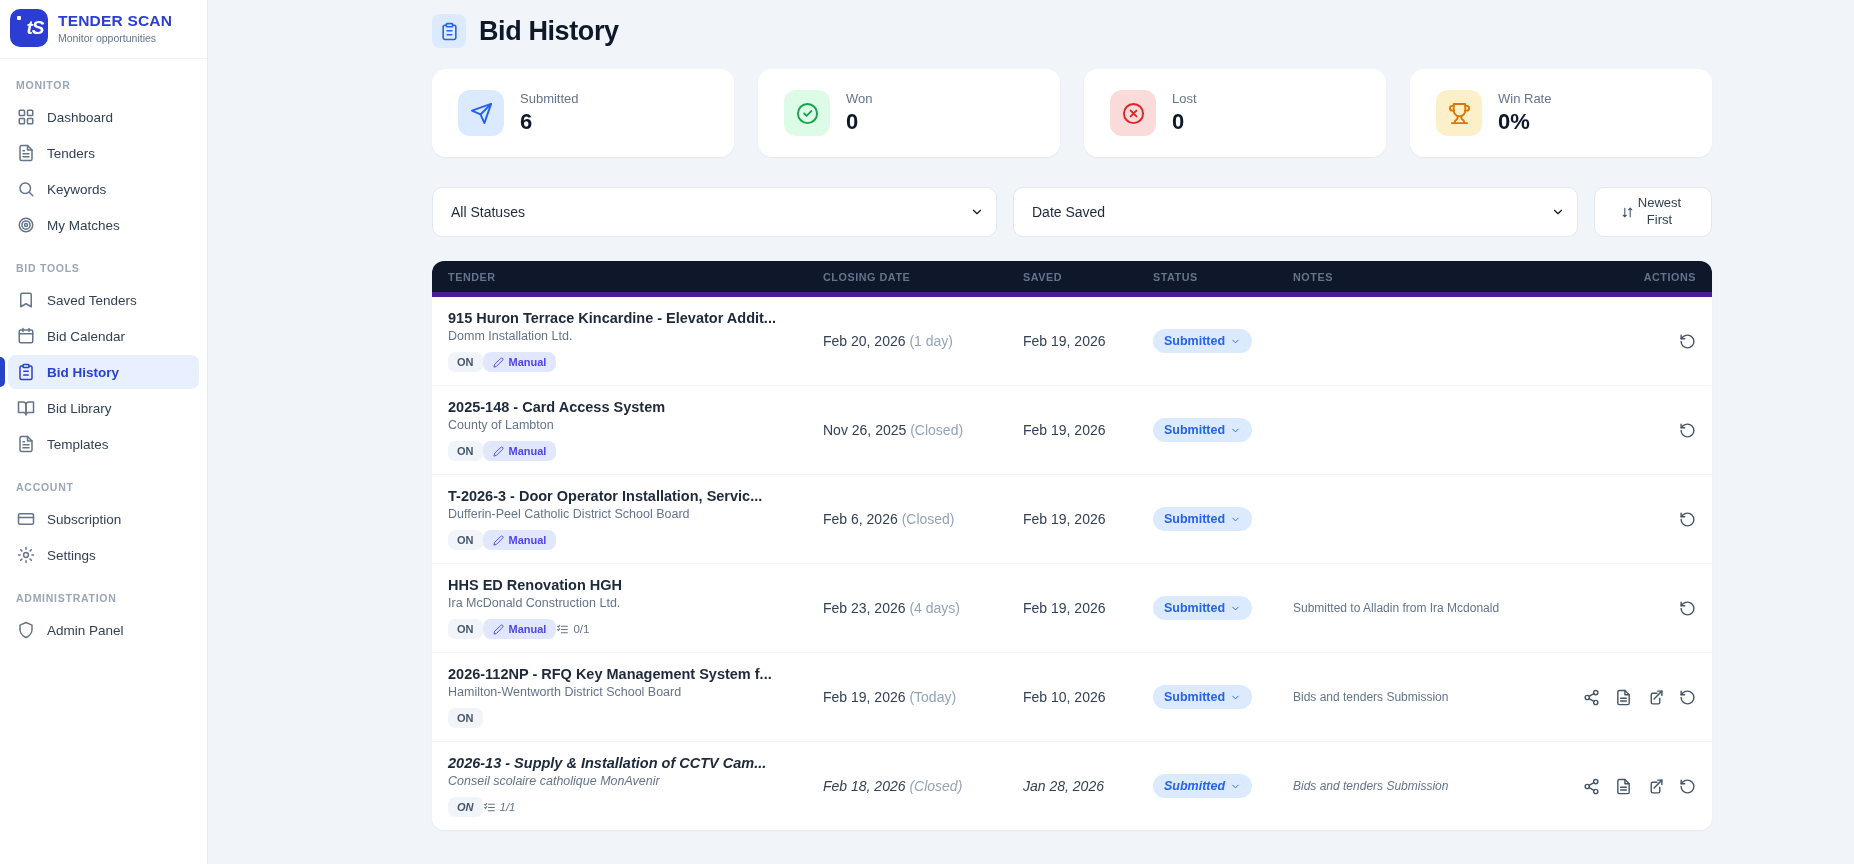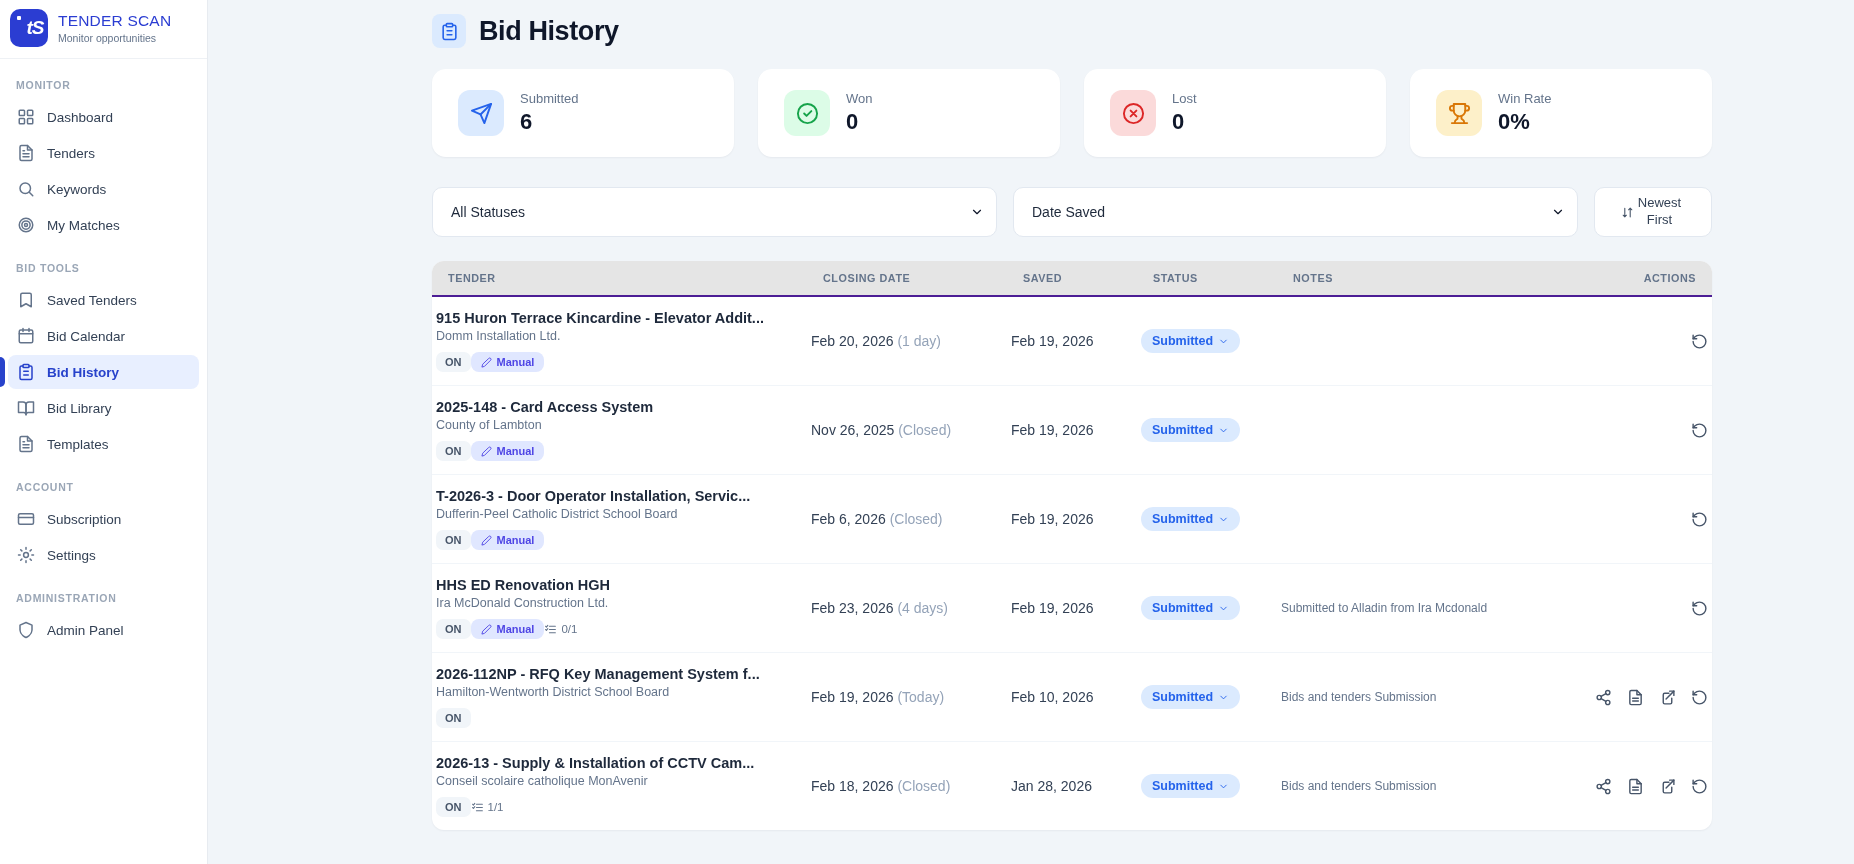--- a/index.html
+++ b/index.html
@@ -5,21 +5,21 @@
   * { box-sizing: border-box; margin: 0; padding: 0; }
   html,body { width:1854px; height:864px; overflow:hidden; }
   body { font-family:"Liberation Sans", sans-serif; background:#f1f5f9; color:#0f172a; }
 
   
   .sidebar { position:fixed; left:0; top:0; bottom:0; width:208px; background:#ffffff; border-right:1px solid #e7ebf0; z-index:5; }
   .brand { display:flex; align-items:center; gap:10px; padding:9px 10px 11px 10px; border-bottom:1px solid #eef1f5; }
   .logo { width:38px; height:38px; border-radius:10px; background:#2b3dd2; display:flex; align-items:center; justify-content:center; position:relative; flex:0 0 auto; }
   .logo-ts { color:#fff; font-weight:bold; font-style:italic; font-size:19px; letter-spacing:-1px;margin-left:12px; }
   .logo::before { content:""; position:absolute; left:7px; top:7px; width:4px; height:4px; background:#fff; border-radius:1px; }
-  .brand-name { font-size:15.5px; font-weight:normal; color:#2b3dd2; letter-spacing:.2px; }
+  .brand-name { font-size:15.5px; font-weight:bold; color:#2b3dd2; letter-spacing:.2px; }
   .brand-tagline { font-size:10.5px; color:#64748b; margin-top:2px; }
   .nav-section { margin-top:6px; }
   .nav-label { font-size:10.5px; font-weight:bold; color:#9aa6b6; letter-spacing:.07em; padding:14px 16px 7px; }
   .nav-item { position:relative; display:flex; align-items:center; gap:12px; height:34px; margin:2px 8px; padding:0 9px; border-radius:8px; font-size:13.5px; color:#334155; cursor:pointer; }
   .nav-item .icn { color:#64748b; }
   .nav-item.active { background:#e8efff; color:#2742cb; font-weight:bold; }
   .nav-item.active .icn { color:#2742cb; }
   .nav-item.active::before { content:""; position:absolute; left:-8px; top:2px; bottom:2px; width:5px; background:#2742cb; border-radius:0 6px 6px 0; }
   .icn { display:inline-flex; }
   .icn svg { width:18px; height:18px; }
@@ -46,25 +46,25 @@
   .select-chevron { position:absolute; right:13px; top:50%; transform:translateY(-50%); color:#0f172a; pointer-events:none; display:flex; }
   .select-chevron svg { width:14px; height:14px; }
   .sort-btn { width:118px; height:50px; background:#fff; border:1px solid #e2e8f0; border-radius:10px; display:flex; align-items:center; justify-content:center; gap:0; cursor:pointer; font-family:"Liberation Sans",sans-serif; }
   .sort-btn .icn { color:#475569; }
   .sort-btn .icn svg { width:13px; height:13px; }
   .sort-btn-label { font-size:13px; color:#334155; line-height:1.3; text-align:center; width:52px; }
 
   
   .table-card { margin-top:24px; background:#fff; border-radius:12px; box-shadow:0 1px 2px rgba(15,23,42,.05); overflow:hidden; }
   .t-head, .t-row { display:grid; grid-template-columns:375px 200px 130px 140px 1fr 170px; align-items:center; padding:0 16px; }
-  .t-head { height:36px; background:#e5e5e5; border-bottom:2px solid #4c1d95; }
+  .t-head { height:36px; background:#0f172a; border-bottom:5px solid #4c1d95; }
   .t-head span { font-size:10.8px; font-weight:bold; color:#64748b; letter-spacing:.05em; }
   .t-head span:last-child { justify-self:end; }
-  .t-row { padding:13px 4px; border-bottom:1px solid #f1f5f9; }
-  .t-row:last-child { border-bottom:none; }
+  .t-row { padding:13px 16px; border-bottom:1px solid #f1f5f9; }
+  .t-row:last-child { border-bottom:none;font-style:italic; }
   .row-title { font-size:14.5px; font-weight:bold; color:#1e293b; margin-bottom:3px; cursor:pointer; }
   .row-org { font-size:12.5px; color:#64748b; margin-bottom:9px; }
   .row-badges { display:flex; align-items:center; }
   .badge-on { background:#f1f5f9; color:#475569; font-size:11px; font-weight:bold; padding:4px 9px; border-radius:7px; }
   .badge-manual { background:#e0e7ff; color:#4f46e5; font-size:11px; font-weight:bold; padding:4px 10px; border-radius:8px; display:inline-flex; align-items:center; gap:5px; }
   .badge-check { color:#64748b; font-size:11.5px; display:inline-flex; align-items:center; gap:4px; }
   .icn-s { display:inline-flex; }
   .icn-s svg { width:11px; height:11px; }
   .badge-check .icn-s svg { width:13px; height:13px; }
   .cell-date { font-size:14px; color:#334155; }

